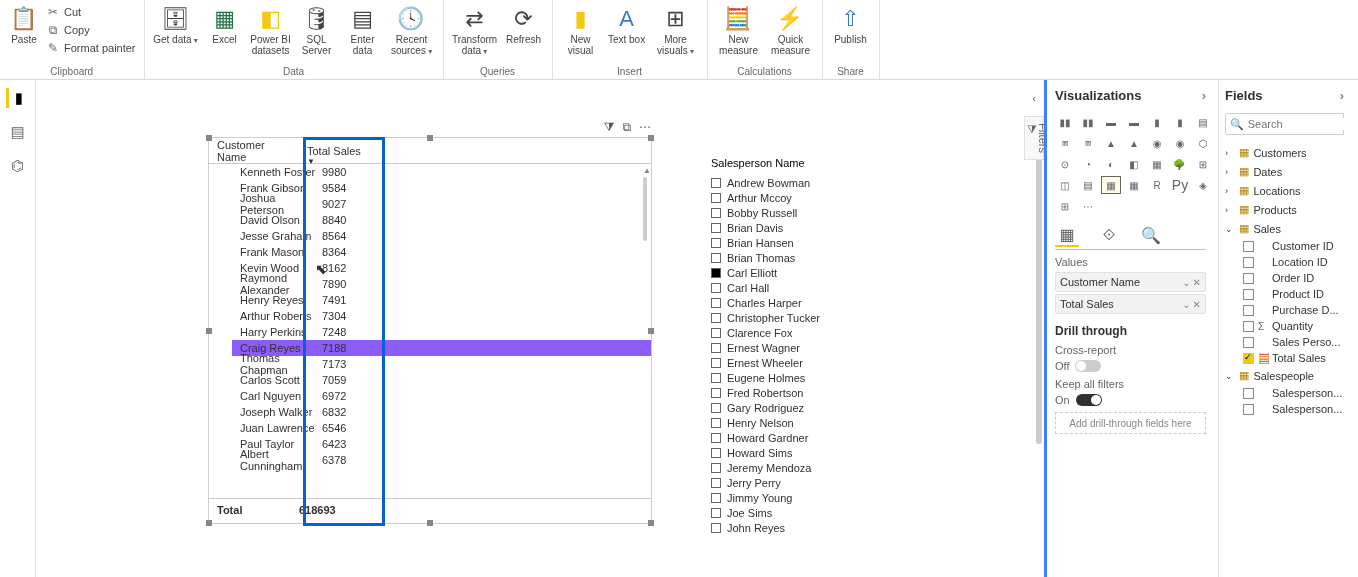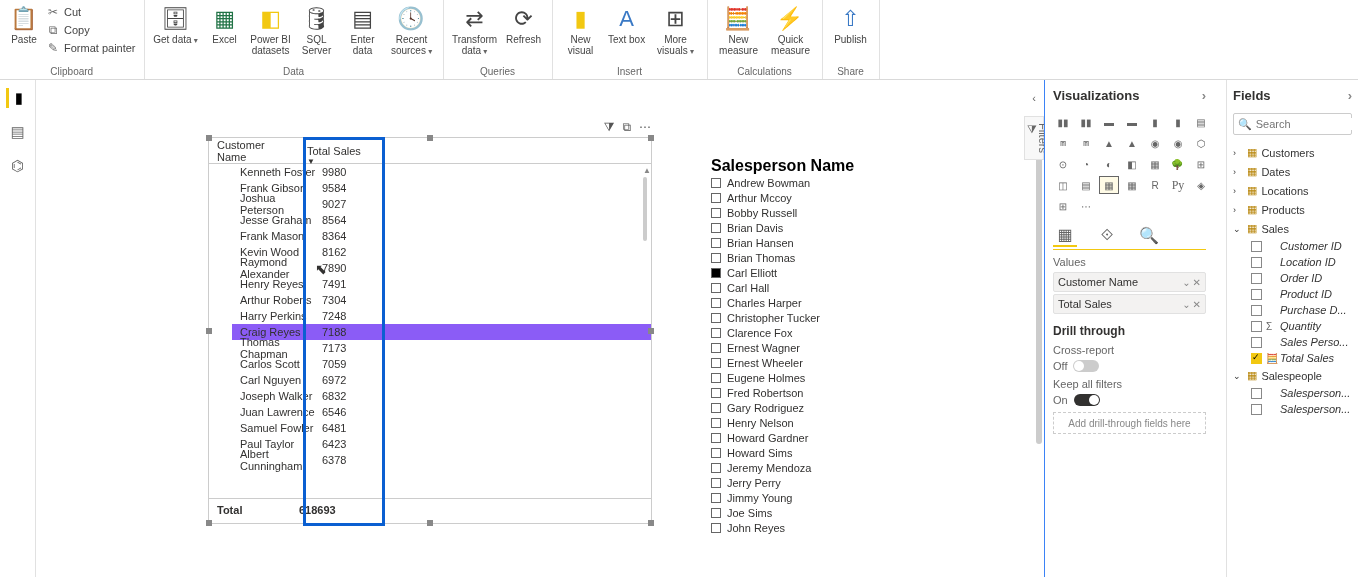--- a/index.html
+++ b/index.html
@@ -51,67 +51,67 @@
   .tv-td2 { width:76px; padding-right:10px;}
   .tv-total { display:flex; border-top:1px solid #ccc; font-weight:bold; height:22px; align-items:center;}
   .tv-scrollbar { position:absolute; right:2px; top:28px; bottom:24px; width:6px;}
   .tv-scroll-track { height:100%; background:transparent;}
   .tv-scroll-thumb { width:4px; height:64px; background:#ccc; border-radius:2px; margin-top:2px;}
   .tv-scroll-arrow { font-size:8px; color:#888; text-align:center;}
   .cursor-icon { position:absolute; left:279px; top:181px; font-size:14px; z-index:10; pointer-events:none;}
   
   
   .slicer { position:absolute; left:675px; top:77px; width:200px; font-size:11px;}
-  .slicer-title { font-size:16px; color:#000; font-weight:700;}
+  .slicer-title { font-size:11px; color:#000; margin-bottom:6px; font-weight:400;}
   .slicer-item { display:flex; align-items:center; gap:6px; height:15px; cursor:pointer;}
   .slicer-box { width:10px; height:10px; border:1px solid #666; background:#fff;}
   .slicer-box.checked { background:#000;}
   
   
   .canvas-scroll { position:absolute; right:0; top:4px; bottom:4px; width:8px;}
   .canvas-scroll-thumb { width:6px; height:300px; background:#ccc; border-radius:3px; margin-top:60px;}
   
   
   .collapse-btn { position:absolute; right:314px; top:88px; width:20px; height:20px; display:flex;align-items:center;justify-content:center; cursor:pointer; color:#666;}
   .filters-tab { position:absolute; right:314px; top:116px; width:20px; writing-mode:vertical-lr; font-size:11px; color:#666; padding:6px 2px; border:1px solid #e1e1e1; background:#f8f8f8; cursor:pointer; text-align:center;}
   .filters-tab .filt-ico { writing-mode:horizontal-tb; display:block; margin-bottom:4px; font-size:11px;}
   
   
-  .viz-pane { position:absolute; right:144px; top:80px; width:170px; bottom:0; border-left:1px solid #3b82f6; background:#fff; padding:8px; overflow:hidden;}
+  .viz-pane { position:absolute; right:144px; top:80px; width:170px; bottom:0; border-left:3px solid #3b82f6; background:#fff; padding:8px; overflow:hidden;}
   .pane-header { display:flex; justify-content:space-between; align-items:center; font-weight:600; font-size:13px; margin-bottom:10px;}
   .pane-header .chev{color:#888;cursor:pointer;}
   .viz-grid { display:grid; grid-template-columns: repeat(7, 20px); gap:3px; margin-bottom:8px;}
   .viz-item { width:20px; height:18px; display:flex;align-items:center;justify-content:center; cursor:pointer;}
   .viz-item.sel { border:1px solid #666; background:#fffbe6;}
   .viz-tabs { display:flex; gap:18px; margin:6px 0; border-bottom:1px solid #f2c811; padding-bottom:2px;}
   .viz-tab { width:24px; height:24px; display:flex;align-items:center;justify-content:center; cursor:pointer; color:#666; font-size:16px;}
   .viz-tab.active { border-bottom:2px solid #f2c811;}
   .section-label { font-size:11px; color:#666; margin:6px 0 4px 0;}
   .field-well { background:#f3f2f1; height:20px; display:flex; align-items:center; justify-content:space-between; padding:0 4px; font-size:11px; margin-bottom:2px; cursor:pointer; border:1px solid #e1e1e1; border-radius:2px;}
   .field-well .rgt { display:flex; gap:2px; color:#888; font-size:10px;}
   .drill-header { font-weight:600; font-size:12px; margin:10px 0 6px 0;}
   .toggle-row { display:flex; align-items:center; gap:6px; font-size:11px; color:#666; margin-bottom:6px;}
   .toggle { width:26px; height:12px; background:#ccc; border-radius:6px; position:relative;}
   .toggle.off::after { content:''; position:absolute; left:1px; top:1px; width:10px; height:10px; background:#fff; border-radius:50%;}
   .toggle.on { background:#323130;}
   .toggle.on::after { content:''; position:absolute; right:1px; top:1px; width:10px; height:10px; background:#fff; border-radius:50%;}
   .drill-drop { border:1px dashed #ccc; height:22px; display:flex; align-items:center; justify-content:center; font-size:10px; color:#888; margin-top:4px;}
   
   
-  .fields-pane { position:absolute; right:0; top:80px; width:132px; bottom:0; border-left:1px solid #e1e1e1; background:#fff; padding:8px 6px; overflow:hidden;}
+  .fields-pane { position:absolute; right:8px; top:80px; width:132px; bottom:0; border-left:1px solid #e1e1e1; background:#fff; padding:8px 6px; overflow:hidden;}
   .search-box { display:flex; align-items:center; border:1px solid #ccc; border-radius:2px; height:22px; padding:0 4px; gap:4px; margin-bottom:8px;}
   .search-box input { border:none; outline:none; font-size:11px; flex:1;}
   .ftable { display:flex; align-items:center; gap:4px; font-size:11px; padding:3px 0; cursor:pointer; color:#333;}
   .ftable .chevf { font-size:9px; width:10px;}
   .ffield { display:flex; align-items:center; gap:4px; font-size:11px; padding:2px 0 2px 18px; cursor:pointer; color:#333;}
   .chk { width:11px; height:11px; border:1px solid #888; background:#fff;}
   .chk.ck { background:#f2c811; border-color:#f2c811; position:relative;}
   .chk.ck::after{content:'✓';position:absolute;font-size:9px;color:#000;left:0;top:-2px;}
   .sigma { font-size:10px; color:#666; width:10px;}
-  .ffield .nm { flex:1; white-space:nowrap; overflow:hidden; text-overflow:ellipsis;font-style:italic;}
+  .ffield .nm { flex:1; white-space:nowrap; overflow:hidden; text-overflow:ellipsis;}
   .tbl-ico { font-size:11px; color:#b8860b;}
 </style>
 </head>
 <body>
 
 <div class="ribbon">
   <div class="ribbon-group">
     <div class="ribbon-group-main paste-block">
       <div class="ribbon-large paste-large">
         <div class="ico">📋</div>
@@ -252,20 +252,24 @@
           </div>
           <div class="tv-row">
             <div class="tv-td1">Frank Gibson</div>
             <div class="tv-td2">9584</div>
           </div>
           <div class="tv-row">
             <div class="tv-td1">Joshua Peterson</div>
             <div class="tv-td2">9027</div>
           </div>
           <div class="tv-row">
+            <div class="tv-td1">David Olson</div>
+            <div class="tv-td2">8840</div>
+          </div>
+          <div class="tv-row">
             <div class="tv-td1">Jesse Graham</div>
             <div class="tv-td2">8564</div>
           </div>
           <div class="tv-row">
             <div class="tv-td1">Frank Mason</div>
             <div class="tv-td2">8364</div>
           </div>
           <div class="tv-row">
             <div class="tv-td1">Kevin Wood</div>
             <div class="tv-td2">8162</div>
@@ -302,24 +306,20 @@
             <div class="tv-td1">Carl Nguyen</div>
             <div class="tv-td2">6972</div>
           </div>
           <div class="tv-row">
             <div class="tv-td1">Joseph Walker</div>
             <div class="tv-td2">6832</div>
           </div>
           <div class="tv-row">
             <div class="tv-td1">Juan Lawrence</div>
             <div class="tv-td2">6546</div>
-          </div>
-          <div class="tv-row">
-            <div class="tv-td1">Samuel Fowler</div>
-            <div class="tv-td2">6481</div>
           </div>
           <div class="tv-row">
             <div class="tv-td1">Paul Taylor</div>
             <div class="tv-td2">6423</div>
           </div>
           <div class="tv-row">
             <div class="tv-td1">Albert Cunningham</div>
             <div class="tv-td2">6378</div>
           </div>
         </div>
@@ -472,21 +472,21 @@
       <div class="viz-item" style="font-size: 10px; color: rgb(102, 102, 102);">◐</div>
       <div class="viz-item" style="font-size: 10px; color: rgb(102, 102, 102);">◧</div>
       <div class="viz-item" style="font-size: 10px; color: rgb(102, 102, 102);">▦</div>
       <div class="viz-item" style="font-size: 10px; color: rgb(102, 102, 102);">🌳</div>
       <div class="viz-item" style="font-size: 10px; color: rgb(102, 102, 102);">⊞</div>
       <div class="viz-item" style="font-size: 10px; color: rgb(102, 102, 102);">◫</div>
       <div class="viz-item" style="font-size: 10px; color: rgb(102, 102, 102);">▤</div>
       <div class="viz-item sel" style="font-size: 10px; color: rgb(102, 102, 102);">▦</div>
       <div class="viz-item" style="font-size: 10px; color: rgb(102, 102, 102);">▦</div>
       <div class="viz-item" style="font-size: 10px; color: rgb(102, 102, 102);">R</div>
-      <div class="viz-item" style="font-size: 12px; color: rgb(102, 102, 102); font-family: Liberation Serif, serif;">Py</div>
+      <div class="viz-item" style="font-size: 14px; color: rgb(102, 102, 102);">Py</div>
       <div class="viz-item" style="font-size: 10px; color: rgb(102, 102, 102);">◈</div>
       <div class="viz-item" style="font-size: 10px; color: rgb(102, 102, 102);">⊞</div>
       <div class="viz-item" style="font-size: 10px; color: rgb(102, 102, 102);">⋯</div>
     </div>
   <div class="viz-tabs">
     <div class="viz-tab active">▦</div>
     <div class="viz-tab">⟐</div>
     <div class="viz-tab">🔍</div>
   </div>
   <div class="section-label">Values</div>

